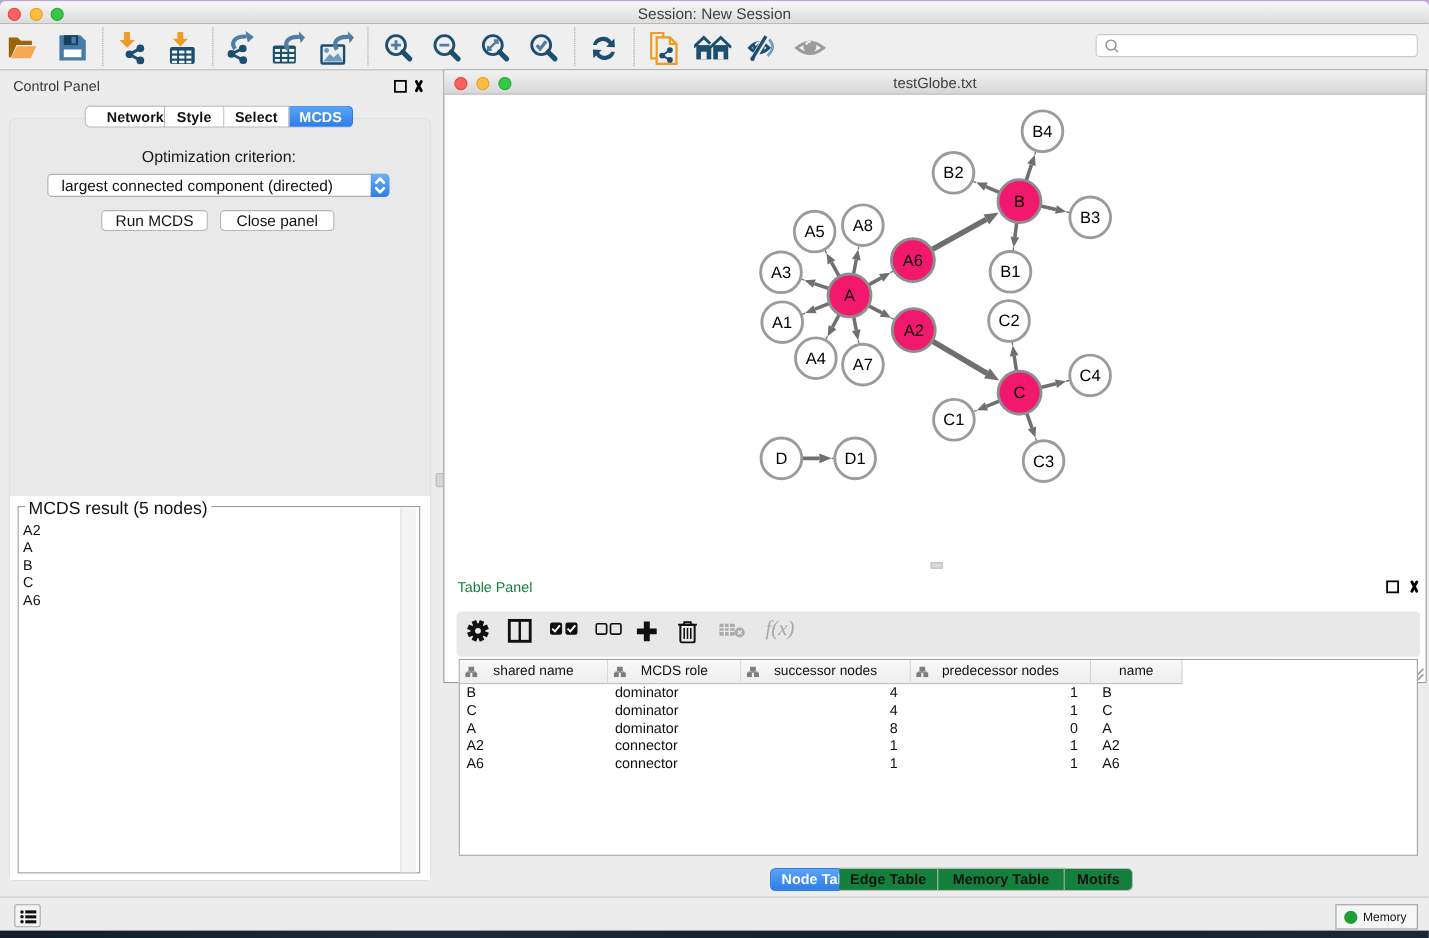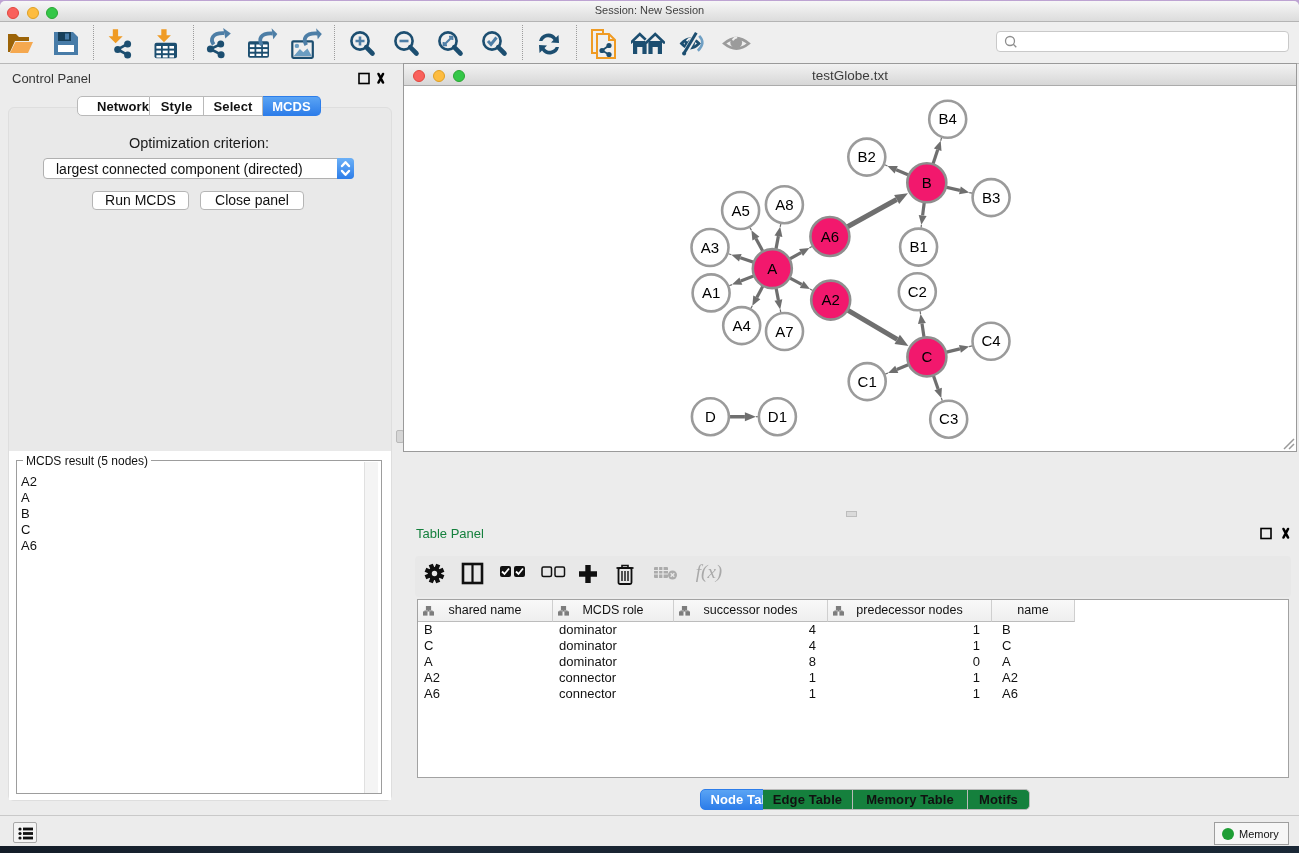--- a/index.html
+++ b/index.html
@@ -4,21 +4,21 @@
 <style>
 * { margin:0; padding:0; box-sizing:border-box; }
 html,body { width:1299px; height:853px; overflow:hidden; }
 body { font-family:"Liberation Sans", sans-serif; background:#ececec; position:relative; }
 .abs { position:absolute; }
 
 #purpletop { left:0; top:0; width:1299px; height:5px; background:#bda3d2; }
 #titlebar { left:0; top:1px; width:1299px; height:21px;
   background:linear-gradient(#f7f7f7,#dcdcdc); border-bottom:1px solid #b4b4b4;
   border-radius:5px 5px 0 0; }
-#titletext { left:0; top:4px; width:1299px; text-align:center; font-size:11px; color:#3f3f3f; }
+#titletext { left:0; top:4px; width:1299px; text-align:center; font-size:14px; color:#3f3f3f; }
 .tl { width:12px; height:12px; border-radius:50%; top:7px; }
 #toolbar { left:0; top:22px; width:1299px; height:42px; background:#efefef; border-bottom:1px solid #b8b8b8; }
 .tsep { top:3px; height:35px; width:1px; border-left:1px dotted #9c9c9c; }
 #search { left:996px; top:9px; width:293px; height:21px; background:#fff; border:1px solid #c9c9c9; border-radius:4px; }
 
 #cp-title { left:12px; top:71px; font-size:13px; color:#363636; }
 #tabs { left:77px; top:96px; height:20px; }
 .tab { position:absolute; top:0; height:20px; background:#fff; border:1px solid #b9b9b9; border-left:none;
   font-size:13px; font-weight:bold; letter-spacing:0.1px; color:#111; text-align:center; line-height:19px; }
 .tab.first { border-left:1px solid #b9b9b9; border-radius:5px 0 0 5px;text-align:right; }
@@ -27,26 +27,26 @@
 #cp-body { left:8px; top:107px; width:384px; height:694px; background:#e9e9e9; border:1px solid #dedede; border-radius:6px; }
 #cp-white { left:9px; top:451px; width:382px; height:349px; background:#fff; }
 #opt-label { left:0px; top:135px; width:398px; text-align:center; font-size:14.5px; color:#1a1a1a; }
 #combo { left:43px; top:158px; width:311px; height:21px; background:#fff; border:1px solid #b0b0b0; border-radius:4px; }
 #combo-text { left:12px; top:2px; font-size:14px; color:#111; }
 #combo-btn { right:-1px; top:-1px; width:17px; height:21px; border-radius:0 4px 4px 0;
   background:linear-gradient(#6cb1f7,#2d7de9); }
 .cbtn { background:#fff; border:1px solid #b5b5b5; border-radius:4px; height:19px; top:191px;
   font-size:14px; color:#111; text-align:center; line-height:17px; }
 #groupbox { left:16px; top:460px; width:366px; height:334px; border:1px solid #9d9d9d; background:#fff; }
-#gb-title { left:6px; top:-7px; background:#fff; padding:0 3px; font-size:12px; color:#111; }
+#gb-title { left:6px; top:-7px; background:#fff; padding:0 3px; font-size:16px; color:#111; }
 #gb-list { left:4px; top:13px; font-size:13px; color:#111; line-height:16px; }
 #gb-sb { right:3px; top:1px; width:14px; height:331px; background:#f4f4f4; border-left:1px solid #e0e0e0; }
 #cp-sb-thumb { left:396px; top:430px; width:8px; height:13px; background:#d6d6d6; border:1px solid #b9b9b9; border-radius:2px; }
 
-#netwin { left:403px; top:63px; width:894px; height:389px; background:#fff; border:1px solid #9a9a9a; }
+#netwin { left:403px; top:63px; width:894px; height:558px; background:#fff; border:1px solid #9a9a9a; }
 #nw-titlebar { left:0; top:0; width:892px; height:22px; background:linear-gradient(#f2f2f2,#d7d7d7); border-bottom:1px solid #ababab; }
 #nw-title { left:0; top:4px; width:892px; text-align:center; font-size:13.5px; color:#3c3c3c; }
 
 #tp-title { left:416px; top:526px; font-size:13px; color:#15803d; }
 #tp-toolbar { left:415px; top:556px; width:876px; height:41px; background:#e8e8e8; border-radius:4px; }
 #tbl { left:417px; top:599px; width:872px; height:179px; background:#fff; border:1px solid #a2a2a2;padding-left:20px; }
 .th { position:absolute; top:0; height:22px; background:linear-gradient(#f9f9f9,#eeeeee);
   border-right:1px solid #cfcfcf; border-bottom:1px solid #bcbcbc; font-size:12.5px; color:#111; text-align:center; line-height:21px; }
 .td { position:absolute; font-size:13px; color:#111; height:16px; line-height:16px; }
 

